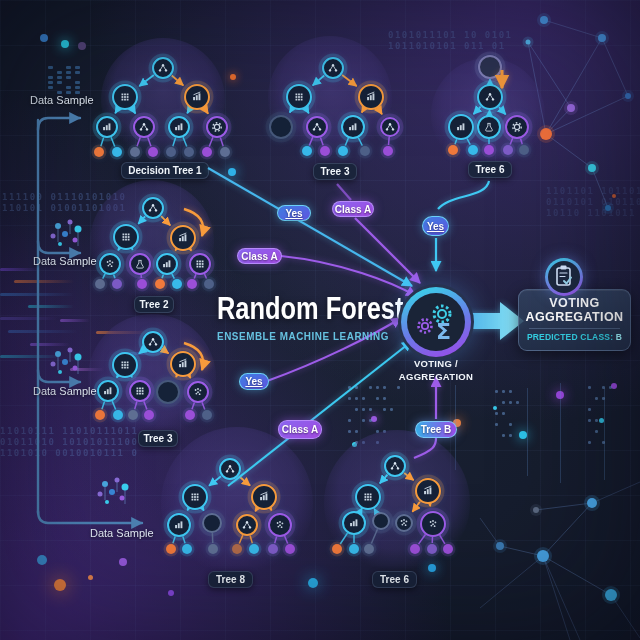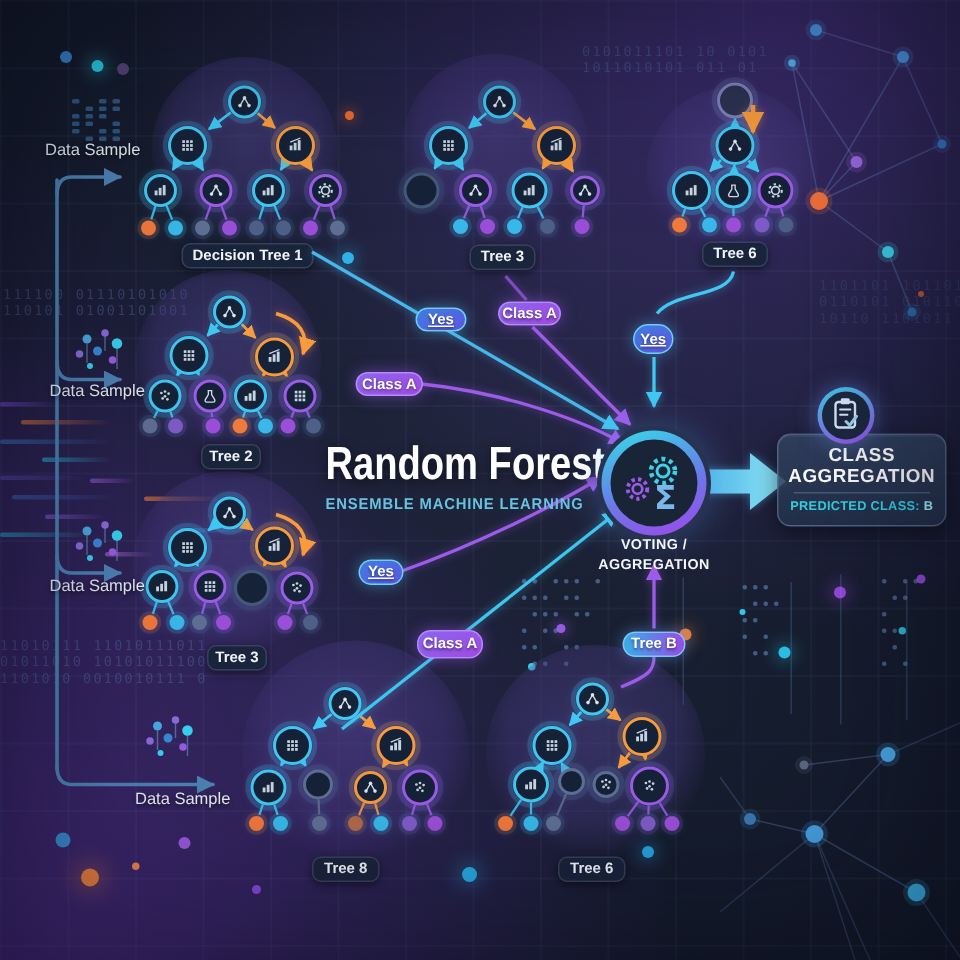--- a/index.html
+++ b/index.html
@@ -11,21 +11,21 @@
   #tintTR{background:radial-gradient(circle at 82% -2%, rgba(108,62,190,.45), transparent 52%);}
   #tintBL{background:radial-gradient(circle at 4% 100%, rgba(112,52,196,.50), transparent 48%);}
   #tintL{background:radial-gradient(circle at 0% 52%, rgba(90,44,160,.22), transparent 34%);}
   #grid{background-image:
     linear-gradient(rgba(120,160,220,.055) 1px, transparent 1px),
     linear-gradient(90deg, rgba(120,160,220,.055) 1px, transparent 1px);
     background-size:45px 45px;}
   svg.abs{position:absolute;left:0;top:0;}
   
   .bin{position:absolute;font-family:"DejaVu Sans Mono",monospace;font-size:9px;line-height:11px;
-    color:#5a7ab8;opacity:.38;letter-spacing:1.5px;white-space:nowrap;}
+    color:#5a7ab8;opacity:.38;letter-spacing:1.5px;white-space:nowrap;font-weight:bold;}
   #bb1{left:2px;top:192px;} #bb2{left:0px;top:426px;} #bb3{left:388px;top:30px;opacity:.34;}
   #bb4{left:546px;top:186px;opacity:.20;}
   
   .bd{position:absolute;border-radius:50%;
     background:radial-gradient(circle at 50% 42%, rgba(88,72,152,.46) 0%, rgba(70,56,128,.40) 52%, rgba(70,56,128,0) 71%);}
   #bd1{left:101px;top:38px;width:124px;height:124px;}
   #bd2{left:268px;top:36px;width:124px;height:124px;}
   #bd3{left:431px;top:58px;width:114px;height:114px;}
   #bd4{left:90px;top:180px;width:124px;height:124px;}
   #bd5{left:88px;top:314px;width:128px;height:128px;}
@@ -993,21 +993,21 @@
       </g>
     </svg>
   </div>
   <div id="vlabel">
     <div>VOTING /</div>
     <div>AGGREGATION</div>
   </div>
 
   <div id="fp-box">
     <div id="fp-t">
-      <div>CLASS</div>
+      <div>VOTING</div>
       <div>AGGREGATION</div>
     </div>
     <div id="fp-div"></div>
     <div id="fp-pred">
       <span>PREDICTED CLASS:</span>
       <span class="val">B</span>
     </div>
   </div>
   <div id="fp-icon">
     <div class="inner"></div>

